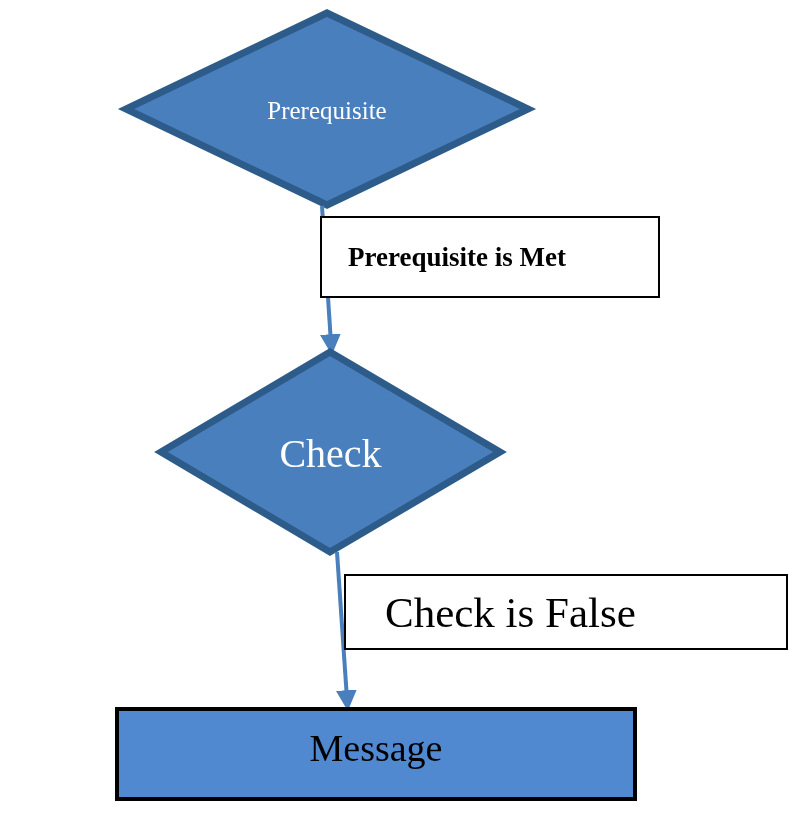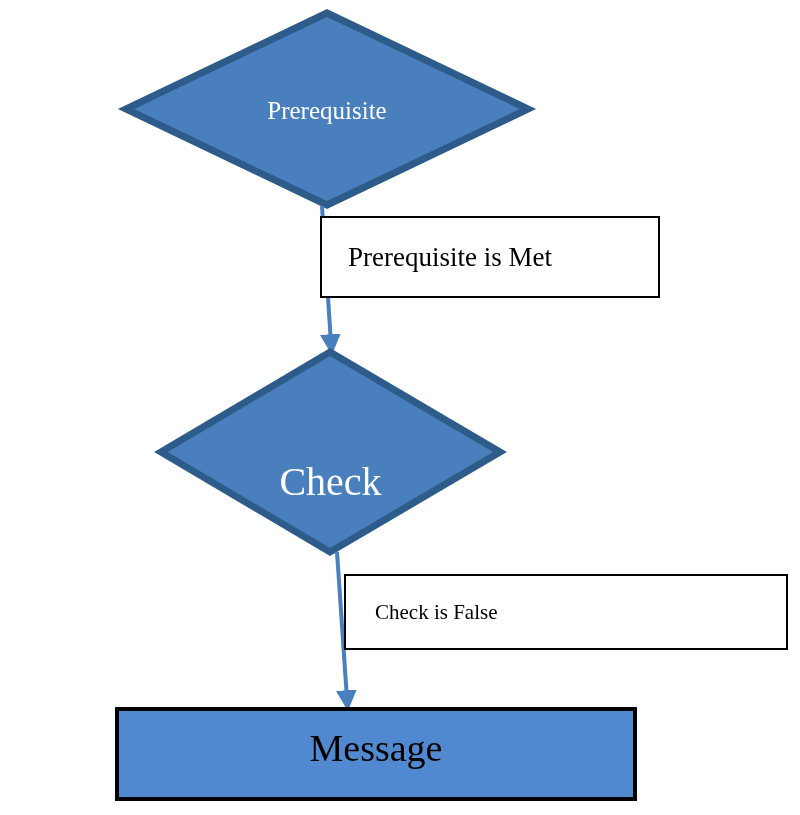--- a/index.html
+++ b/index.html
@@ -44,21 +44,20 @@
     font-size: 25px;
     color: #ffffff;
   }
   
   .lbl-check {
     left: 161px;
     top: 434px;
     width: 339px;
     font-size: 40px;
     color: #ffffff;
-    margin-top: 28px;
   }
   
   .lbl-message {
     left: 117px;
     top: 729px;
     width: 518px;
     font-size: 38px;
     color: #000000;
   }
 
@@ -75,34 +74,35 @@
   .edge-label span {
     display: block;
     color: #000000;
     white-space: nowrap;
   }
   .edge-label-1 {
     left: 320px;
     top: 216px;
     width: 340px;
     height: 82px;
+    font-weight: bold;
   }
   .edge-label-1 span {
     font-size: 27px;
     padding-left: 26px;
   }
   .edge-label-2 {
     left: 344px;
     top: 574px;
     width: 444px;
     height: 76px;
   }
   .edge-label-2 span {
-    font-size: 21px;
-    padding-left: 29px;
+    font-size: 43px;
+    padding-left: 39px;
   }
 </style>
 </head>
 <body>
 
 <div id="canvas">
 
   <svg class="layer" id="shape-layer" viewBox="0 0 800 815" width="800" height="815">
 
     <defs>

